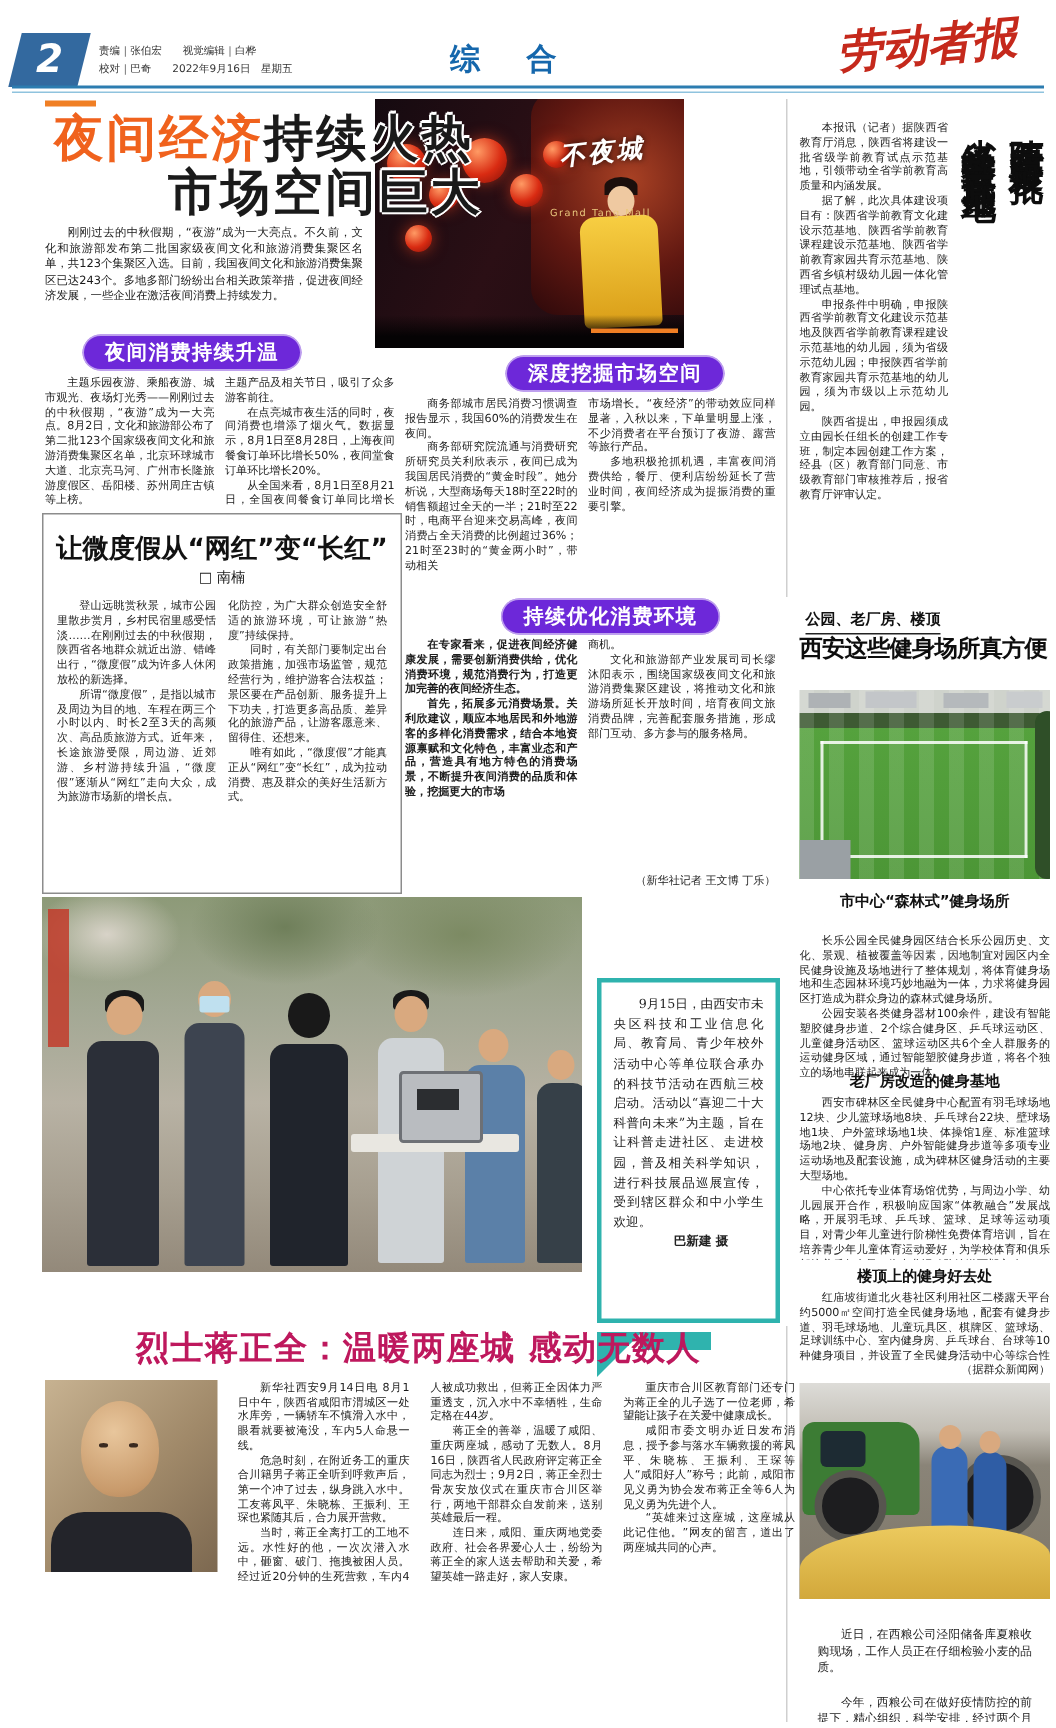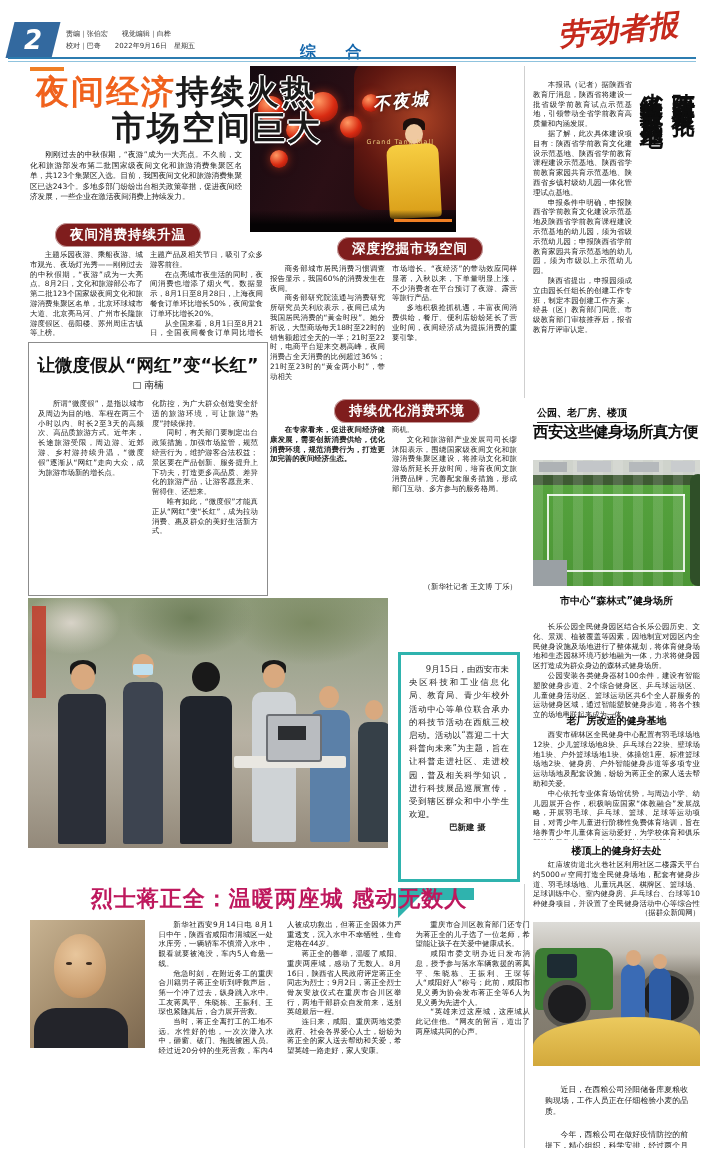--- a/index.html
+++ b/index.html
@@ -4,37 +4,37 @@
 <style>
   html,body{margin:0;padding:0;background:#e8e8e8;}
   .page{position:relative;width:704px;height:1152px;background:#ffffff;overflow:hidden;
         font-family:"DejaVu Sans","Liberation Sans",sans-serif;color:#1a1a1a;}
   .abs{position:absolute;}
   
   .pgnum{left:10px;top:22px;width:46px;height:36px;background:#33699f;transform:skewX(-14deg);
          display:flex;align-items:center;justify-content:center;}
   .pgnum span{color:#fff;font-size:26px;font-weight:bold;font-style:italic;transform:skewX(14deg);}
   .credits{left:66px;top:28px;font-size:7px;line-height:12px;color:#333;}
-  .section-title{left:300px;top:26px;font-size:16px;font-weight:bold;color:#1567ac;letter-spacing:12px;margin-top:16px;}
+  .section-title{left:300px;top:26px;font-size:20px;font-weight:bold;color:#1567ac;letter-spacing:12px;}
   .masthead{right:6px;top:10px;width:160px;text-align:center;font-size:30px;font-weight:bold;font-style:italic;
             color:#c5291c;font-family:"DejaVu Serif","Liberation Serif",serif;transform:rotate(-5deg);}
   .rule-a{left:8px;top:57px;width:688px;border-top:2px solid #2c7cb0;}
   .rule-b{left:8px;top:61px;width:688px;border-top:1px solid #8fc3de;}
   
   .hl1{left:36px;top:70px;font-size:33px;font-weight:bold;letter-spacing:2px;white-space:nowrap;
        text-shadow:1.5px 0 #fff,-1.5px 0 #fff,0 1.5px #fff,0 -1.5px #fff,1px 1px #fff,-1px -1px #fff;}
   .hl1 .accent{color:#f0621d;}
   .hl2{left:112px;top:106px;font-size:33px;font-weight:bold;letter-spacing:2px;white-space:nowrap;
        text-shadow:1.5px 0 #fff,-1.5px 0 #fff,0 1.5px #fff,0 -1.5px #fff,1px 1px #fff,-1px -1px #fff;}
   .orange-bar{background:#f07f24;}
   .intro{left:30px;top:150px;width:212px;height:70px;font-size:7.6px;line-height:10.6px;
          text-align:justify;overflow:hidden;}
   .intro p{margin:0;text-indent:2em;}
   
-  .pill{background:#7f1d1d;color:#fff;font-weight:bold;font-size:13.5px;text-align:center;
+  .pill{background:#6d28d9;color:#fff;font-weight:bold;font-size:13.5px;text-align:center;
         border-radius:12px;width:146px;padding:3px 0;letter-spacing:1px;
         box-shadow:inset 0 0 0 1px rgba(255,255,255,.55);}
   .col{overflow:hidden;font-size:7.4px;line-height:9.8px;text-align:justify;color:#1c1c1c;}
   .col p{margin:0;text-indent:2em;}
   .cont p:first-child{text-indent:0;}
   .credit-line{font-size:7.4px;text-align:right;color:#1c1c1c;}
   
   .boxart{left:28px;top:342px;width:238px;height:252px;border:1px solid #8c8c8c;}
   .boxart .title{position:absolute;top:10px;left:0;width:100%;text-align:center;font-size:17.5px;
                  font-weight:bold;color:#111;}
@@ -186,31 +186,33 @@
       <p>商务部研究院流通与消费研究所研究员关利欣表示，夜间已成为我国居民消费的“黄金时段”。她分析说，大型商场每天18时至22时的销售额超过全天的一半；21时至22时，电商平台迎来交易高峰，夜间消费占全天消费的比例超过36%；21时至23时的“黄金两小时”，带动相关</p>
     </div>
   <div class="abs col cont" style="left:392px;top:264px;width:125px;height:130px;">
       <p>市场增长。“夜经济”的带动效应同样显著，入秋以来，下单量明显上涨，不少消费者在平台预订了夜游、露营等旅行产品。</p>
       <p>多地积极抢抓机遇，丰富夜间消费供给，餐厅、便利店纷纷延长了营业时间，夜间经济成为提振消费的重要引擎。</p>
     </div>
 
   <div class="abs pill" style="left:334px;top:399px;">持续优化消费环境</div>
   <div class="abs col" style="left:270px;top:425px;width:115px;height:168px;font-weight:bold;">
       <p>在专家看来，促进夜间经济健康发展，需要创新消费供给，优化消费环境，规范消费行为，打造更加完善的夜间经济生态。</p>
+      <p>首先，拓展多元消费场景。关利欣建议，顺应本地居民和外地游客的多样化消费需求，结合本地资源禀赋和文化特色，丰富业态和产品，营造具有地方特色的消费场景，不断提升夜间消费的品质和体验，挖掘更大的市场</p>
     </div>
   <div class="abs col cont" style="left:392px;top:425px;width:125px;height:152px;">
       <p>商机。</p>
       <p>文化和旅游部产业发展司司长缪沐阳表示，围绕国家级夜间文化和旅游消费集聚区建设，将推动文化和旅游场所延长开放时间，培育夜间文旅消费品牌，完善配套服务措施，形成部门互动、多方参与的服务格局。</p>
     </div>
   <div class="abs credit-line" style="left:392px;top:582px;width:125px;">（新华社记者 王文博 丁乐）</div>
 
   <div class="abs boxart">
     <div class="title">让微度假从“网红”变“长红”</div>
     <div class="byline">□ 南楠</div>
     <div class="col" style="position:absolute;left:9px;top:56px;width:106px;height:186px;">
+        <p>登山远眺赏秋景，城市公园里散步赏月，乡村民宿里感受恬淡……在刚刚过去的中秋假期，陕西省各地群众就近出游、错峰出行，“微度假”成为许多人休闲放松的新选择。</p>
         <p>所谓“微度假”，是指以城市及周边为目的地、车程在两三个小时以内、时长2至3天的高频次、高品质旅游方式。近年来，长途旅游受限，周边游、近郊游、乡村游持续升温，“微度假”逐渐从“网红”走向大众，成为旅游市场新的增长点。</p>
       </div>
     <div class="col cont" style="position:absolute;left:123px;top:56px;width:106px;height:186px;">
         <p>化防控，为广大群众创造安全舒适的旅游环境，可让旅游“热度”持续保持。</p>
         <p>同时，有关部门要制定出台政策措施，加强市场监管，规范经营行为，维护游客合法权益；景区要在产品创新、服务提升上下功夫，打造更多高品质、差异化的旅游产品，让游客愿意来、留得住、还想来。</p>
         <p>唯有如此，“微度假”才能真正从“网红”变“长红”，成为拉动消费、惠及群众的美好生活新方式。</p>
       </div>
   </div>
 
   <div class="abs vline" style="left:524px;top:66px;height:332px;"></div>
@@ -241,21 +243,21 @@
     <div style="position:absolute;right:-6px;top:14px;width:16px;height:112px;background:#2f4f28;border-radius:8px;"></div>
   </div>
 
   <div class="abs subhead" style="left:533px;top:594px;">市中心“森林式”健身场所</div>
   <div class="abs col fit-col" style="top:610px;height:100px;margin-top:12px;">
       <p>长乐公园全民健身园区结合长乐公园历史、文化、景观、植被覆盖等因素，因地制宜对园区内全民健身设施及场地进行了整体规划，将体育健身场地和生态园林环境巧妙地融为一体，力求将健身园区打造成为群众身边的森林式健身场所。</p>
       <p>公园安装各类健身器材100余件，建设有智能塑胶健身步道、2个综合健身区、乒乓球运动区、儿童健身活动区、篮球运动区共6个全人群服务的运动健身区域，通过智能塑胶健身步道，将各个独立的场地串联起来成为一体。</p>
     </div>
   <div class="abs subhead" style="left:533px;top:714px;">老厂房改造的健身基地</div>
   <div class="abs col fit-col" style="top:730px;height:110px;">
-      <p>西安市碑林区全民健身中心配置有羽毛球场地12块、少儿篮球场地8块、乒乓球台22块、壁球场地1块、户外篮球场地1块、体操馆1座、标准篮球场地2块、健身房、户外智能健身步道等多项专业运动场地及配套设施，纷纷为蒋正全的家人送去帮助和关爱。</p>
+      <p>西安市碑林区全民健身中心配置有羽毛球场地12块、少儿篮球场地8块、乒乓球台22块、壁球场地1块、户外篮球场地1块、体操馆1座、标准篮球场地2块、健身房、户外智能健身步道等多项专业运动场地及配套设施，成为碑林区健身活动的主要大型场地。</p>
       <p>中心依托专业体育场馆优势，与周边小学、幼儿园展开合作，积极响应国家“体教融合”发展战略，开展羽毛球、乒乓球、篮球、足球等运动项目，对青少年儿童进行阶梯性免费体育培训，旨在培养青少年儿童体育运动爱好，为学校体育和俱乐部培养后备力量，为专业运动队输送可塑之才。</p>
     </div>
   <div class="abs subhead" style="left:533px;top:844px;">楼顶上的健身好去处</div>
   <div class="abs col fit-col" style="top:860px;height:48px;">
       <p>红庙坡街道北火巷社区利用社区二楼露天平台约5000㎡空间打造全民健身场地，配套有健身步道、羽毛球场地、儿童玩具区、棋牌区、篮球场、足球训练中心、室内健身房、乒乓球台、台球等10种健身项目，并设置了全民健身活动中心等综合性社区健身活动场所。</p>
     </div>
   <div class="abs source" style="top:908px;">（据群众新闻网）</div>
 
   <div class="abs photo scene">
     <div style="position:absolute;left:4px;top:8px;width:14px;height:92px;background:#c23b2a;opacity:.85;"></div>

